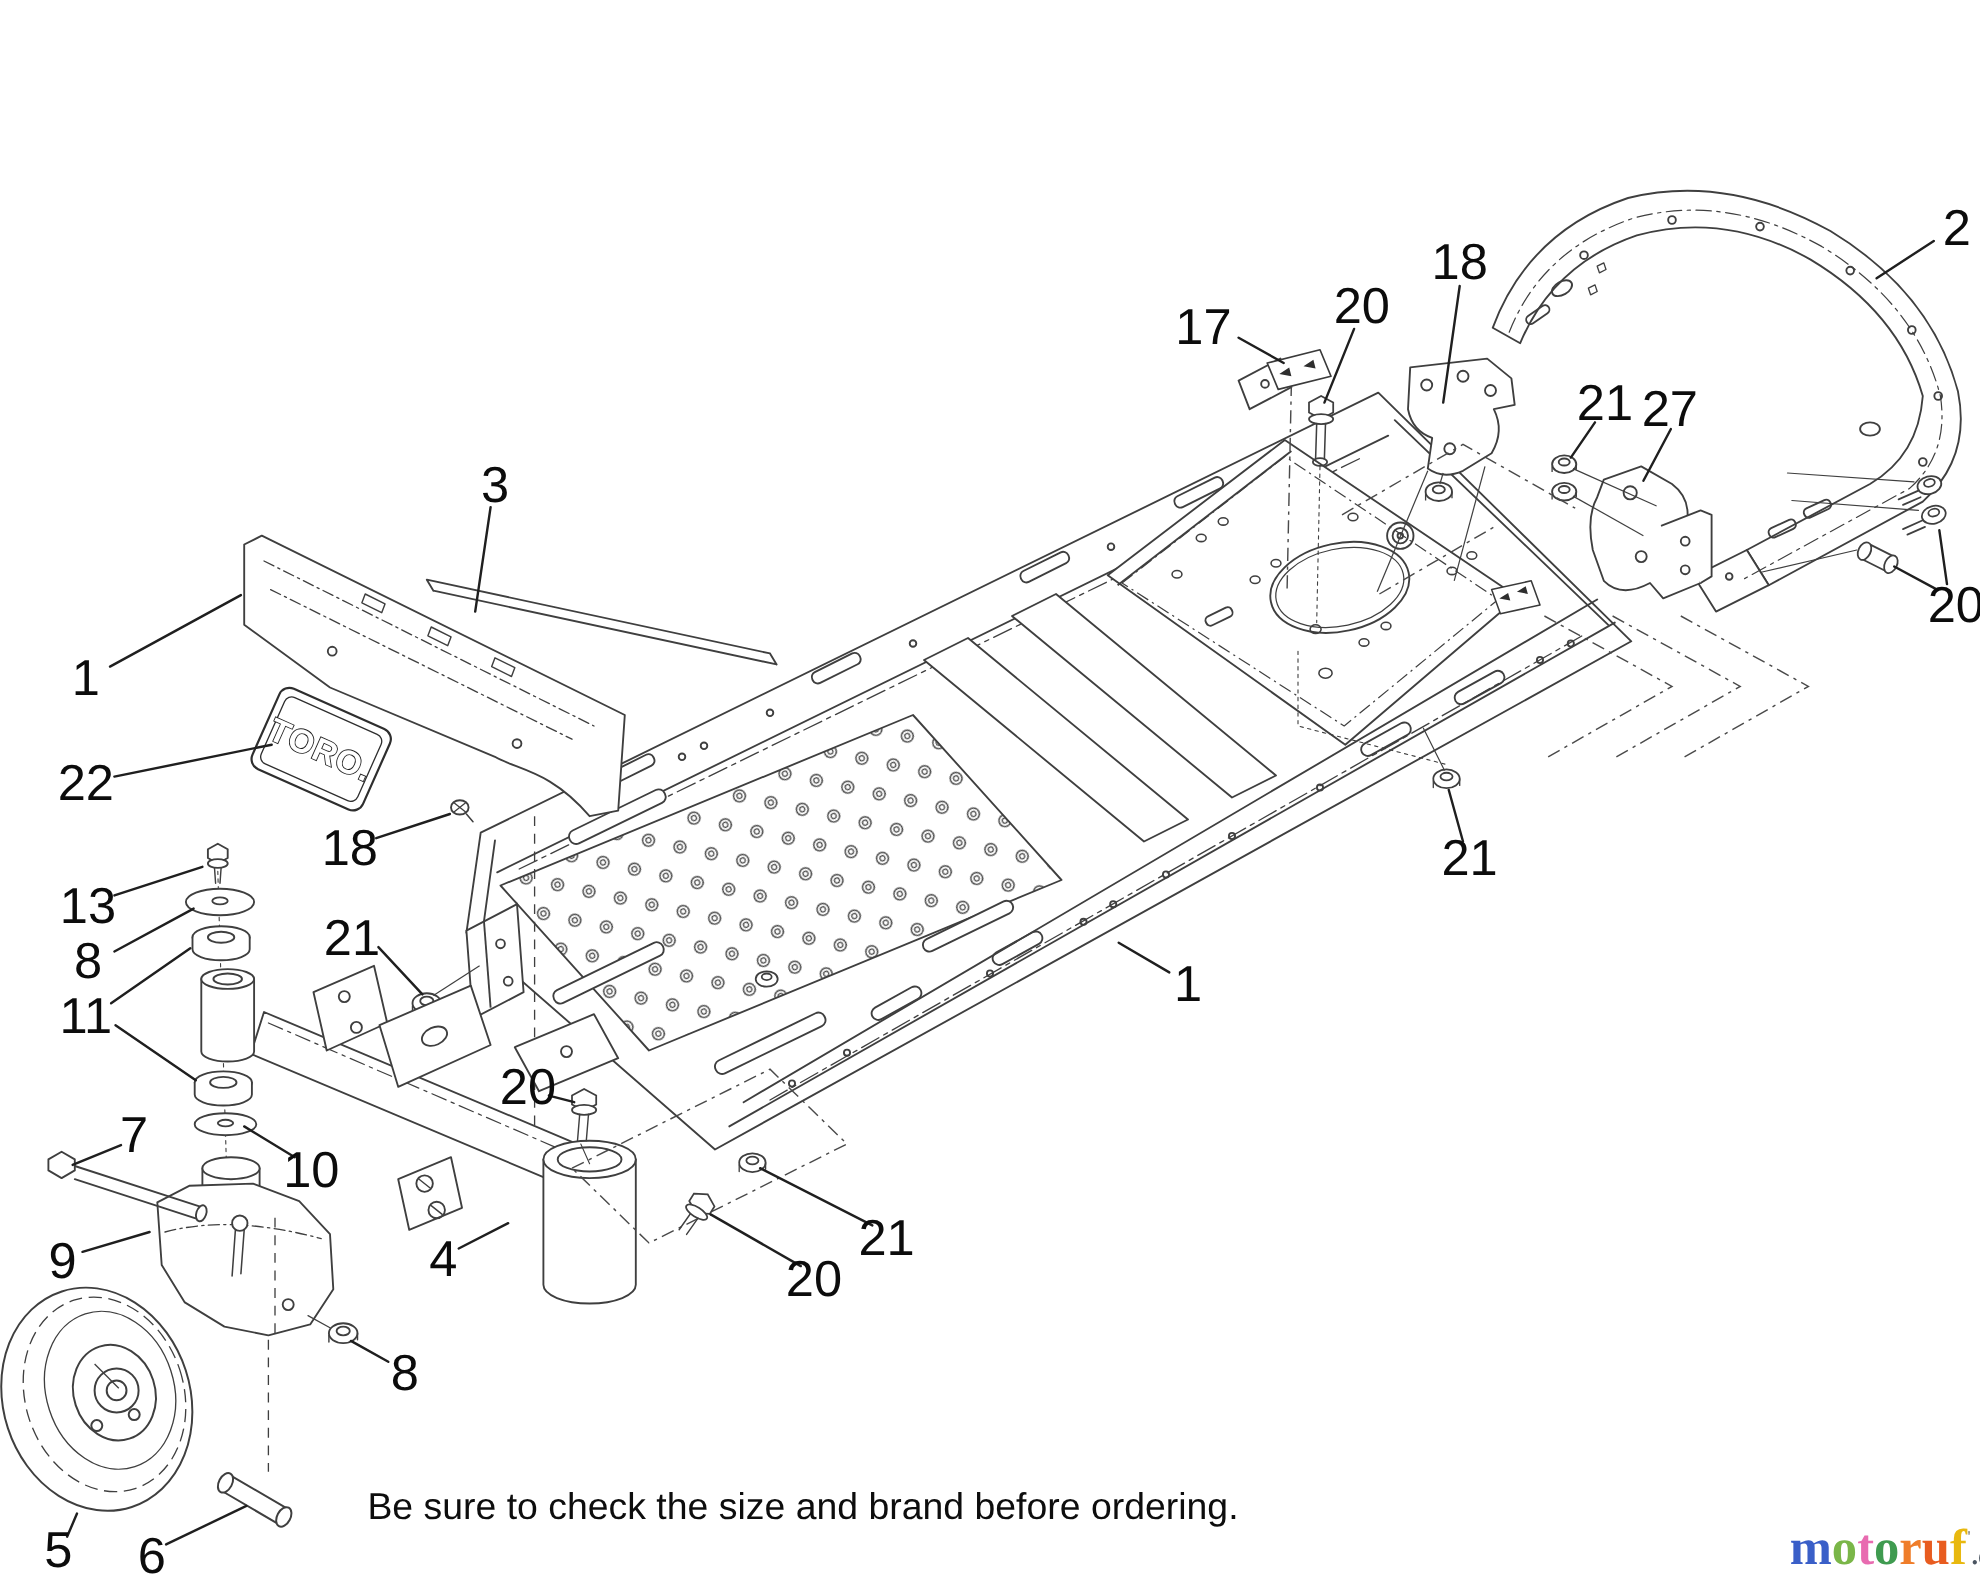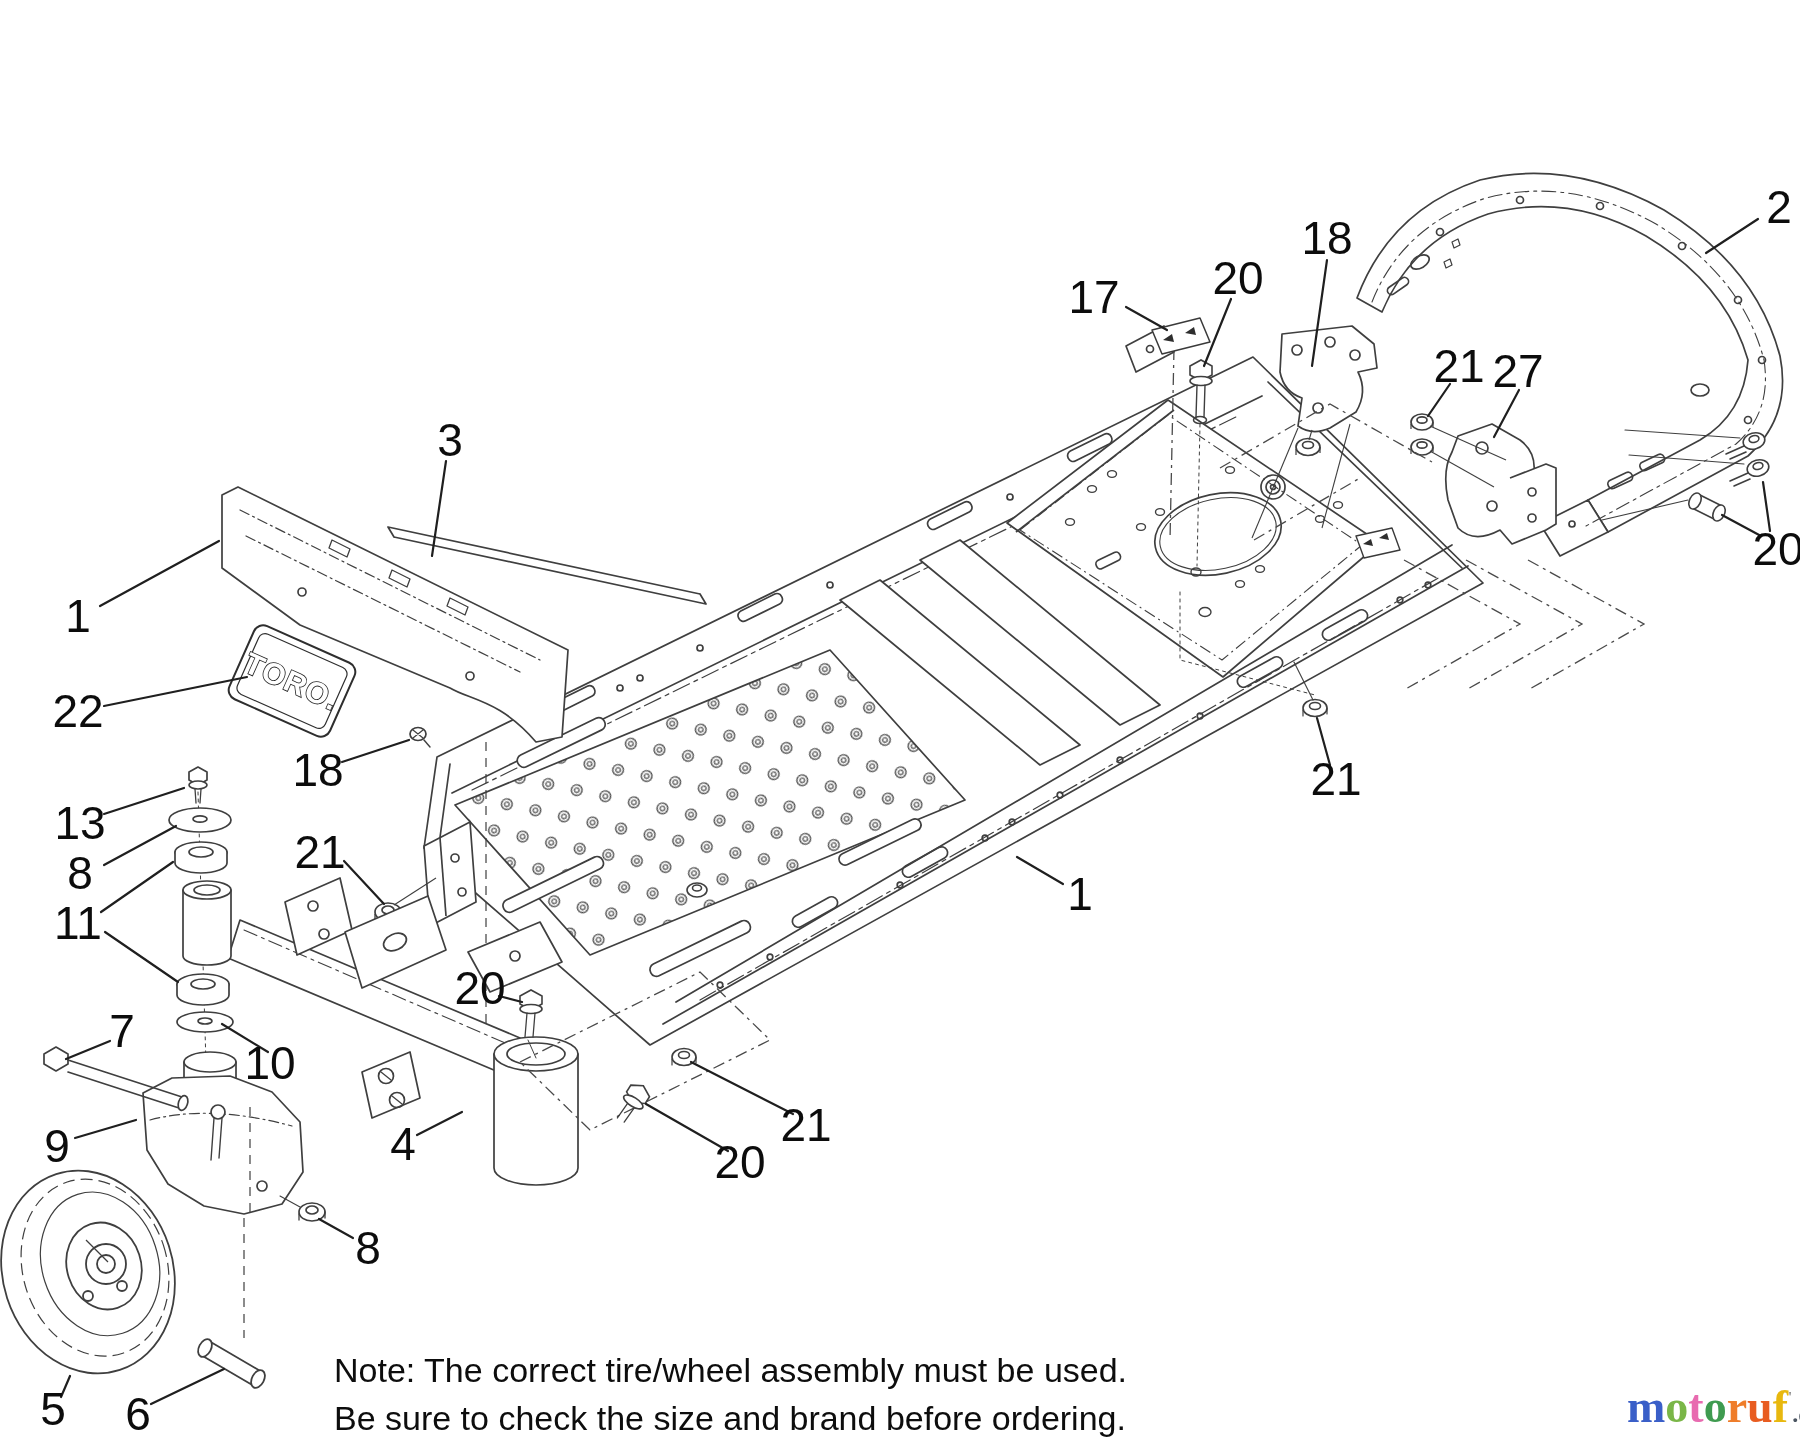--- a/index.html
+++ b/index.html
@@ -410,34 +410,33 @@
 <div class="co" style="left:1778px;top:549px">20</div>
 <div class="co" style="left:450px;top:440px">3</div>
 <div class="co" style="left:78px;top:616px">1</div>
 <div class="co" style="left:78px;top:711px">22</div>
 <div class="co" style="left:318px;top:770px">18</div>
 <div class="co" style="left:80px;top:823px">13</div>
 <div class="co" style="left:80px;top:873px">8</div>
 <div class="co" style="left:78px;top:923px">11</div>
 <div class="co" style="left:320px;top:852px">21</div>
 <div class="co" style="left:122px;top:1031px">7</div>
-<div class="co" style="left:270px;top:1063px">10</div>
+<div class="co" style="left:283px;top:1063px">10</div>
 <div class="co" style="left:57px;top:1146px">9</div>
 <div class="co" style="left:480px;top:988px">20</div>
 <div class="co" style="left:403px;top:1144px">4</div>
 <div class="co" style="left:368px;top:1248px">8</div>
 <div class="co" style="left:740px;top:1162px">20</div>
 <div class="co" style="left:806px;top:1125px">21</div>
 <div class="co" style="left:1080px;top:894px">1</div>
 <div class="co" style="left:1336px;top:779px">21</div>
 <div class="co" style="left:53px;top:1409px">5</div>
 <div class="co" style="left:138px;top:1414px">6</div>
 
 <div class="note">
-  <div>Note: The correct tire/wheel assembly must be used.</div>
   <div>Be sure to check the size and brand before ordering.</div>
 </div>
 
 <div class="wm">
   <span class="lt" style="color: rgb(58, 95, 200);">m</span><span class="lt" style="color: rgb(122, 182, 72);">o</span><span class="lt" style="color: rgb(232, 107, 176);">t</span><span class="lt" style="color: rgb(63, 155, 80);">o</span><span class="lt" style="color: rgb(239, 125, 42);">r</span><span class="lt" style="color: rgb(232, 92, 32);">u</span><span class="lt" style="color: rgb(232, 184, 15);">f</span><span class="tick">'</span><span class="de" style="color: rgb(74, 84, 96);">.de</span>
 </div>
 
 </div>
 
 </body></html>

